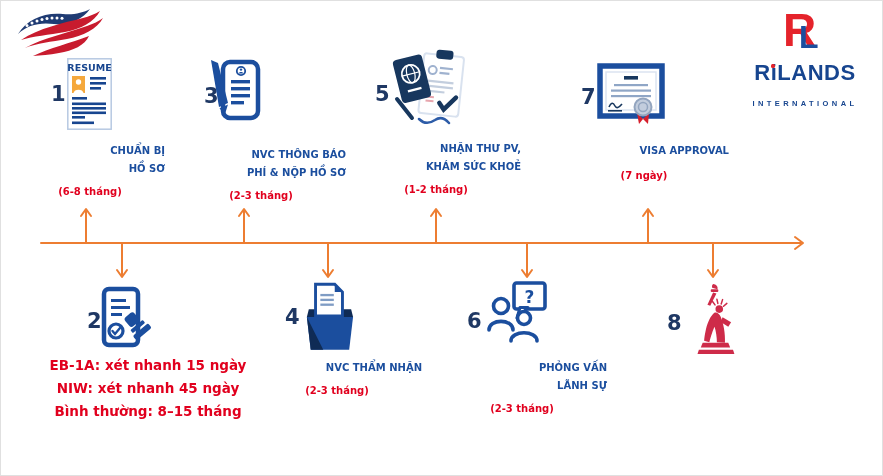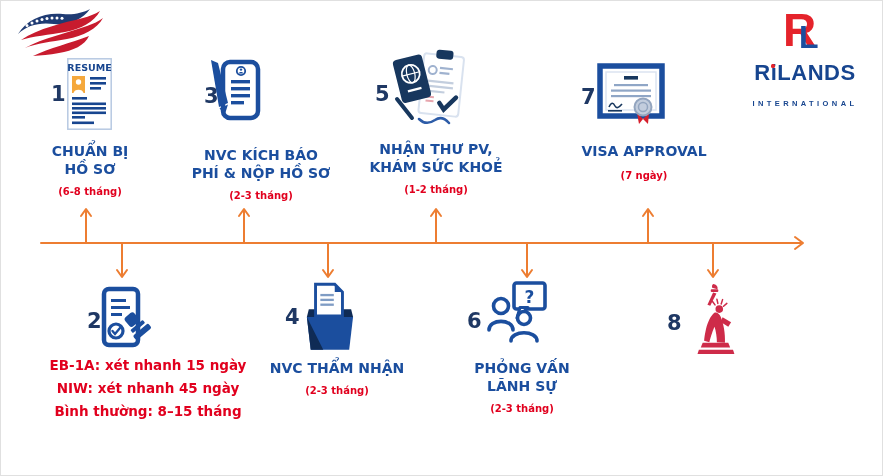--- a/index.html
+++ b/index.html
@@ -4,21 +4,21 @@
 <style>
   html,body{margin:0;padding:0;background:#fff;}
   .canvas{
     position:relative;width:883px;height:476px;background:#ffffff;
     border:1px solid #e0e0e0;box-sizing:border-box;overflow:hidden;
     font-family:"DejaVu Sans", sans-serif;
   }
   .num{position:absolute;font-size:21px;font-weight:bold;color:#1F3864;line-height:1;}
   .icon{position:absolute;}
   .txt{position:absolute;text-align:center;}
-  .title{color:#1B4E9E;font-weight:bold;font-size:14px;line-height:18px;}
+  .title{color:#1B4E9E;font-weight:bold;font-size:10px;line-height:18px;text-align:right;}
   .dur{color:#E1001E;font-weight:bold;font-size:10px;line-height:18px;margin-top:5px;}
   .detail{color:#E1001E;font-weight:bold;font-size:13.5px;line-height:23px;}
   .tl{position:absolute;left:0;top:0;}
   .logo{position:absolute;top:10px;right:18px;width:118px;text-align:center;}
   .mono{position:relative;width:48px;height:50px;margin:0 auto;}
   .mono-r{position:absolute;left:2px;top:-8px;font-size:46px;font-weight:bold;color:#E5232B;font-family:"Liberation Sans",sans-serif;}
   .mono-l{position:absolute;left:18px;top:8px;font-size:32px;font-weight:bold;color:#1B4E9E;font-family:"Liberation Sans",sans-serif;}
   .logo-word{position:relative;display:inline-block;font-family:"Liberation Sans",sans-serif;
     font-size:22px;font-weight:bold;color:#17458F;letter-spacing:0.5px;line-height:1.1;}
   .logo-idot{position:absolute;left:16.5px;top:2.5px;width:4.5px;height:4.5px;background:#E5232B;border-radius:1.5px;}
@@ -156,21 +156,21 @@
     <g fill="#1B4E9E">
       <rect x="25" y="21" width="19" height="3.4"></rect>
         <rect x="25" y="28" width="19" height="3.4"></rect>
       <rect x="25" y="35" width="19" height="3.4"></rect>
         <rect x="25" y="42" width="13" height="3.4"></rect>
     </g>
     <path d="M5,1 L12,4 L22,44 L13,48 Z" fill="#1B4E9E"></path>
     <path d="M13.5,49.5 L22,45.5 L19,55 Z" fill="#1B4E9E"></path>
   </svg>
   <div class="txt" style="left:175px;top:145px;width:170px">
-    <div class="title">NVC KÍCH BÁO</div>
+    <div class="title">NVC THÔNG BÁO</div>
     <div class="title">PHÍ &amp; NỘP HỒ SƠ</div>
     <div class="dur">(2-3 tháng)</div>
   </div>
 
   <span class="num" style="left:284px;top:306px">4</span>
   <svg class="icon" style="left:303px;top:281px" width="50" height="70" viewBox="0 0 52 72">
     <path d="M5,28 L49,28 L51,36 L3,36 Z" fill="#0F2B55"></path>
     <g>
       <path d="M12,2 h20 l8,8 v25 h-28 z" fill="#ffffff" stroke="#1B4E9E" stroke-width="3"></path>
       <path d="M32,2 l8,8 h-8 z" fill="#1B4E9E"></path>

